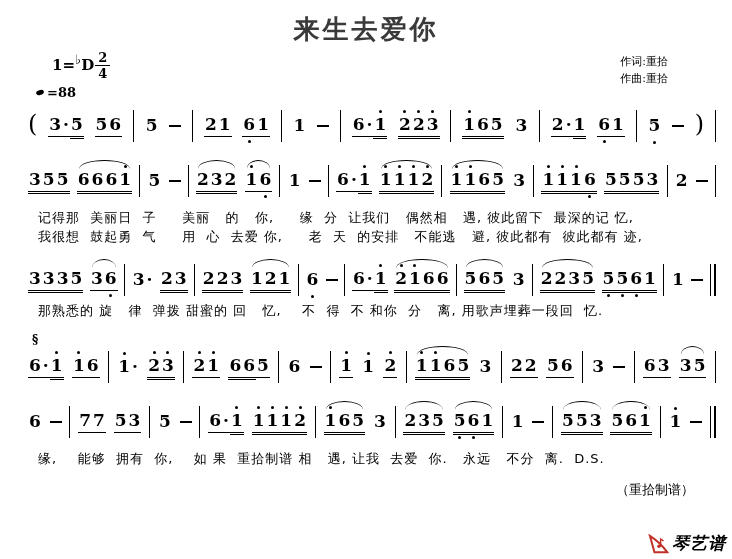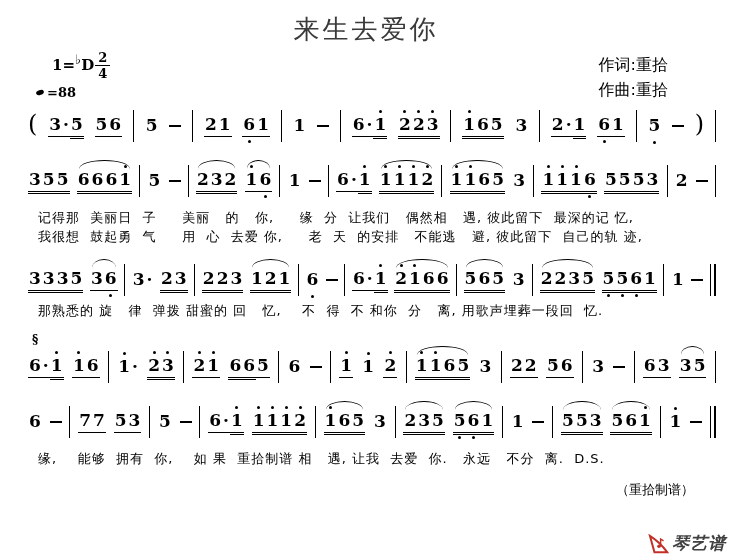--- a/index.html
+++ b/index.html
@@ -1,32 +1,32 @@
 <!DOCTYPE html>
 <html><head>
 <meta charset="utf-8">
 <style>
   html,body{margin:0;padding:0;}
   body{
     width:732px;height:559px;background:#ffffff;color:#000;
     font-family:"DejaVu Sans",sans-serif;position:relative;overflow:hidden;
   }
   h1.title{
-    margin:12px 0 0;text-align:center;font-size:26px;font-weight:400;
+    margin:12px 0 0;text-align:center;font-size:26px;font-weight:700;
     color:#3a3a3a;letter-spacing:3px;font-family:"DejaVu Sans",sans-serif;
   }
   .hdr{position:relative;height:52px;margin-top:4px;}
   .keysig{position:absolute;left:36px;top:0;font-size:15px;font-family:"DejaVu Serif",serif;font-weight:bold;margin-left:16px;}
   .flat{vertical-align:super;font-size:13px;font-weight:bold;}
   .frac{display:inline-block;text-align:center;vertical-align:middle;margin-left:1px;line-height:1;font-size:13px;}
   .frac .num{display:block;border-bottom:1px solid #000;padding:0 3px 1px;}
   .frac .den{display:block;padding-top:1px;}
   .tempo{position:absolute;left:36px;top:34px;font-size:13px;font-family:"DejaVu Serif",serif;font-weight:bold;display:flex;align-items:center;}
   .notehead{display:inline-block;width:8px;height:5px;background:#000;border-radius:50%;transform:rotate(-20deg);margin-right:3px;}
-  .credits{position:absolute;right:64px;top:2px;font-size:16px;line-height:1.55;}
+  .credits{position:absolute;right:64px;top:2px;font-size:11px;line-height:1.55;}
   .score{margin-top:2px;}
   .system{margin-bottom:13px;}
   .segno{margin-left:32px;height:13px;font-size:12px;font-weight:bold;font-family:"DejaVu Serif",serif;}
   .noteline{display:flex;justify-content:space-between;align-items:center;height:42px;margin:0 16px 0 28px;}
   .group{position:relative;display:flex;align-items:flex-end;}
   .seg{display:flex;padding-bottom:3px;font-family:"DejaVu Serif",serif;font-weight:bold;font-size:17px;line-height:18px;}
   .u1{border-bottom:1px solid #000;}
   .u2{border-bottom:1px solid #000;position:relative;}
   .u2::after{content:"";position:absolute;left:0;right:0;bottom:-3px;height:1px;background:#000;}
   .cell{position:relative;padding:0 1px;text-align:center;}
@@ -35,21 +35,21 @@
   .arc{position:absolute;top:-10px;left:2px;right:2px;height:8px;border-top:1.5px solid #000;border-radius:50%/100% 100% 0 0;}
   .bar{width:1px;height:32px;background:#000;}
   .bar2{display:flex;height:32px;}
   .bar2 .bl1,.bar2 .bl2{width:1.5px;height:32px;background:#000;}
   .bar2 .bl2{margin-left:3px;}
   .dash{width:12px;height:2px;background:#000;}
   .paren{font-size:24px;font-family:"DejaVu Serif",serif;padding-bottom:4px;}
   .lyric{margin:7px 10px 0 38px;font-size:13px;white-space:pre;letter-spacing:1px;color:#000;}
   .lyric.l2{margin-top:1px;}
   .credit-bottom{text-align:right;margin-right:38px;font-size:13px;margin-top:0;}
-  .logo{position:absolute;right:6px;bottom:4px;display:flex;align-items:center;color:#404040;font-weight:bold;font-size:17px;letter-spacing:1px;font-style:italic;}
+  .logo{position:absolute;right:6px;bottom:4px;display:flex;align-items:center;color:#000000;font-weight:bold;font-size:17px;letter-spacing:1px;font-style:italic;}
   .logo svg{margin-right:2px;}
 </style>
 </head>
 <body>
 
 <div class="page">
   <h1 class="title">来生去爱你</h1>
 
   <div class="hdr">
     <div class="keysig"><span>1=</span><span class="flat">♭</span><span>D</span><span class="frac"><span class="num">2</span><span class="den">4</span></span></div>
@@ -268,21 +268,21 @@
           <div class="bar"></div>
           <div class="group">
             <div class="seg">
               <div class="cell">2</div>
             </div>
           </div>
           <div class="dash"></div>
           <div class="bar"></div>
         </div>
         <div class="lyric l1">记得那  美丽日  子     美丽   的   你,     缘  分  让我们   偶然相   遇, 彼此留下  最深的记 忆,</div>
-        <div class="lyric l2">我很想  鼓起勇  气     用  心  去爱 你,     老  天  的安排   不能逃   避, 彼此留下  自己的轨 迹,</div>
+        <div class="lyric l2">我很想  鼓起勇  气     用  心  去爱 你,     老  天  的安排   不能逃   避, 彼此都有  彼此都有 迹,</div>
       </div>
       <div class="system">
         <div class="noteline">
           <div class="group">
             <div class="seg u2">
               <div class="cell">3</div>
               <div class="cell">3</div>
               <div class="cell">3</div>
               <div class="cell">5</div>
             </div>

